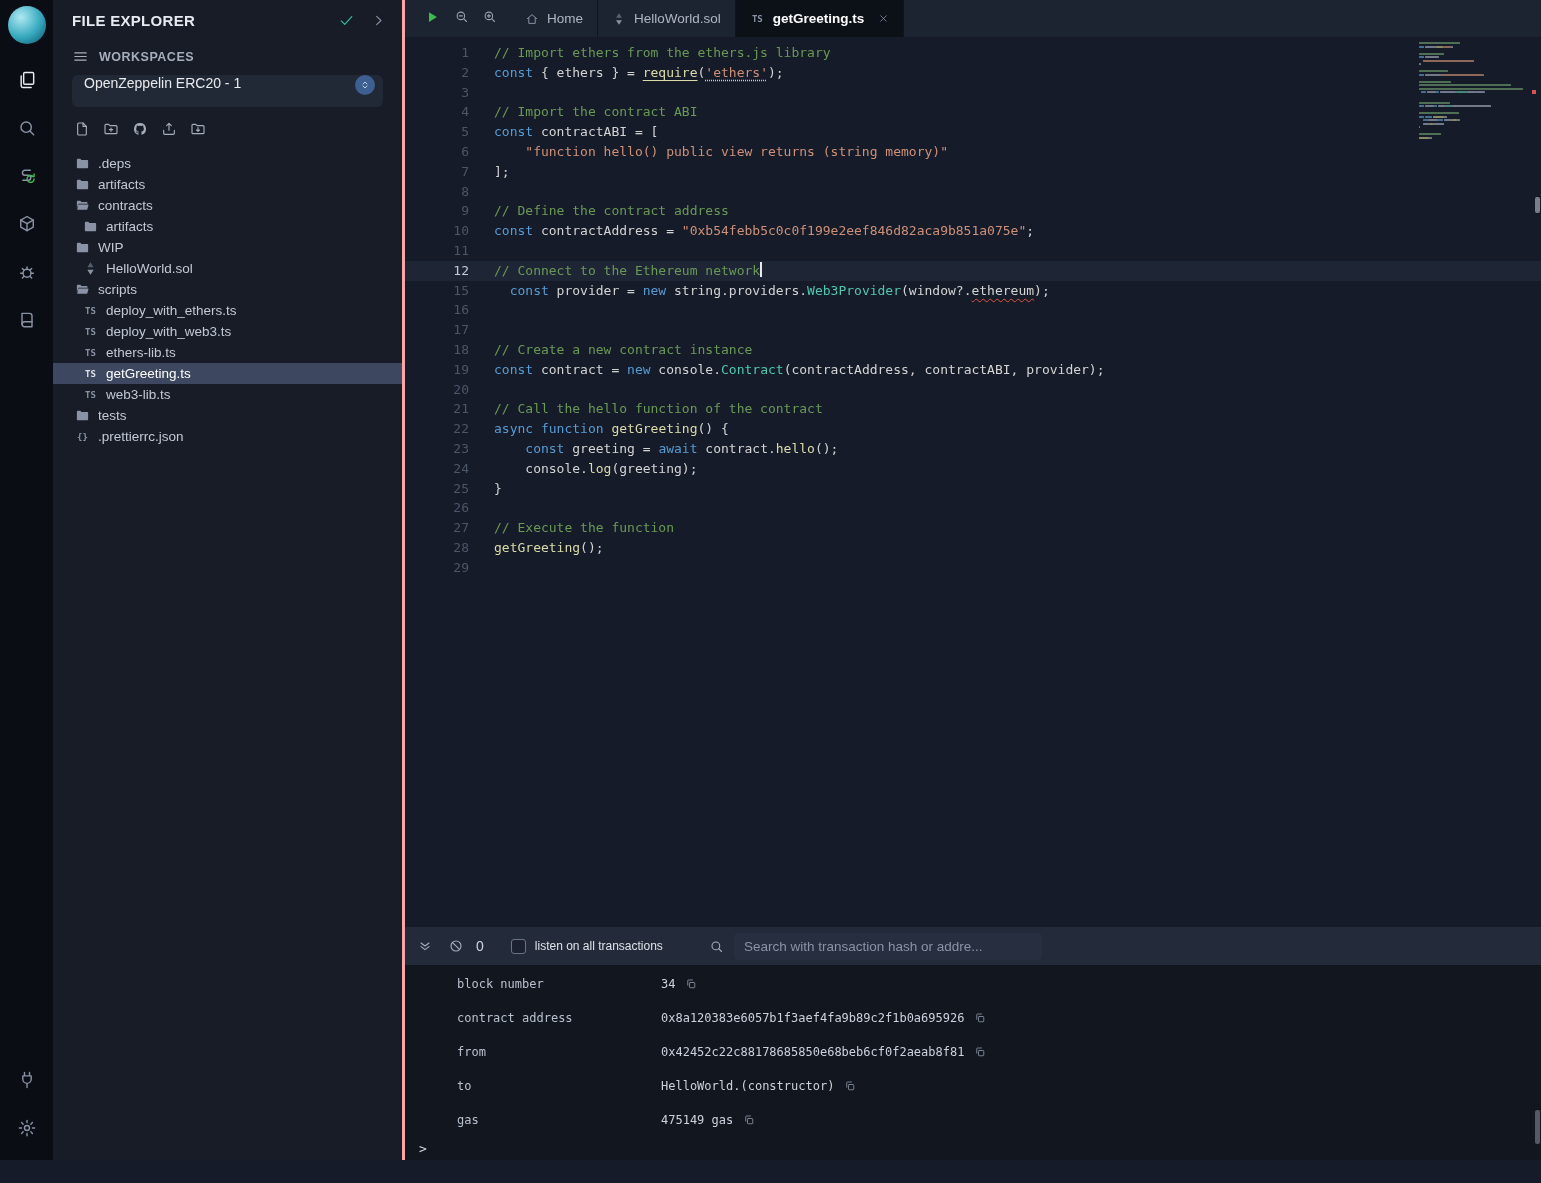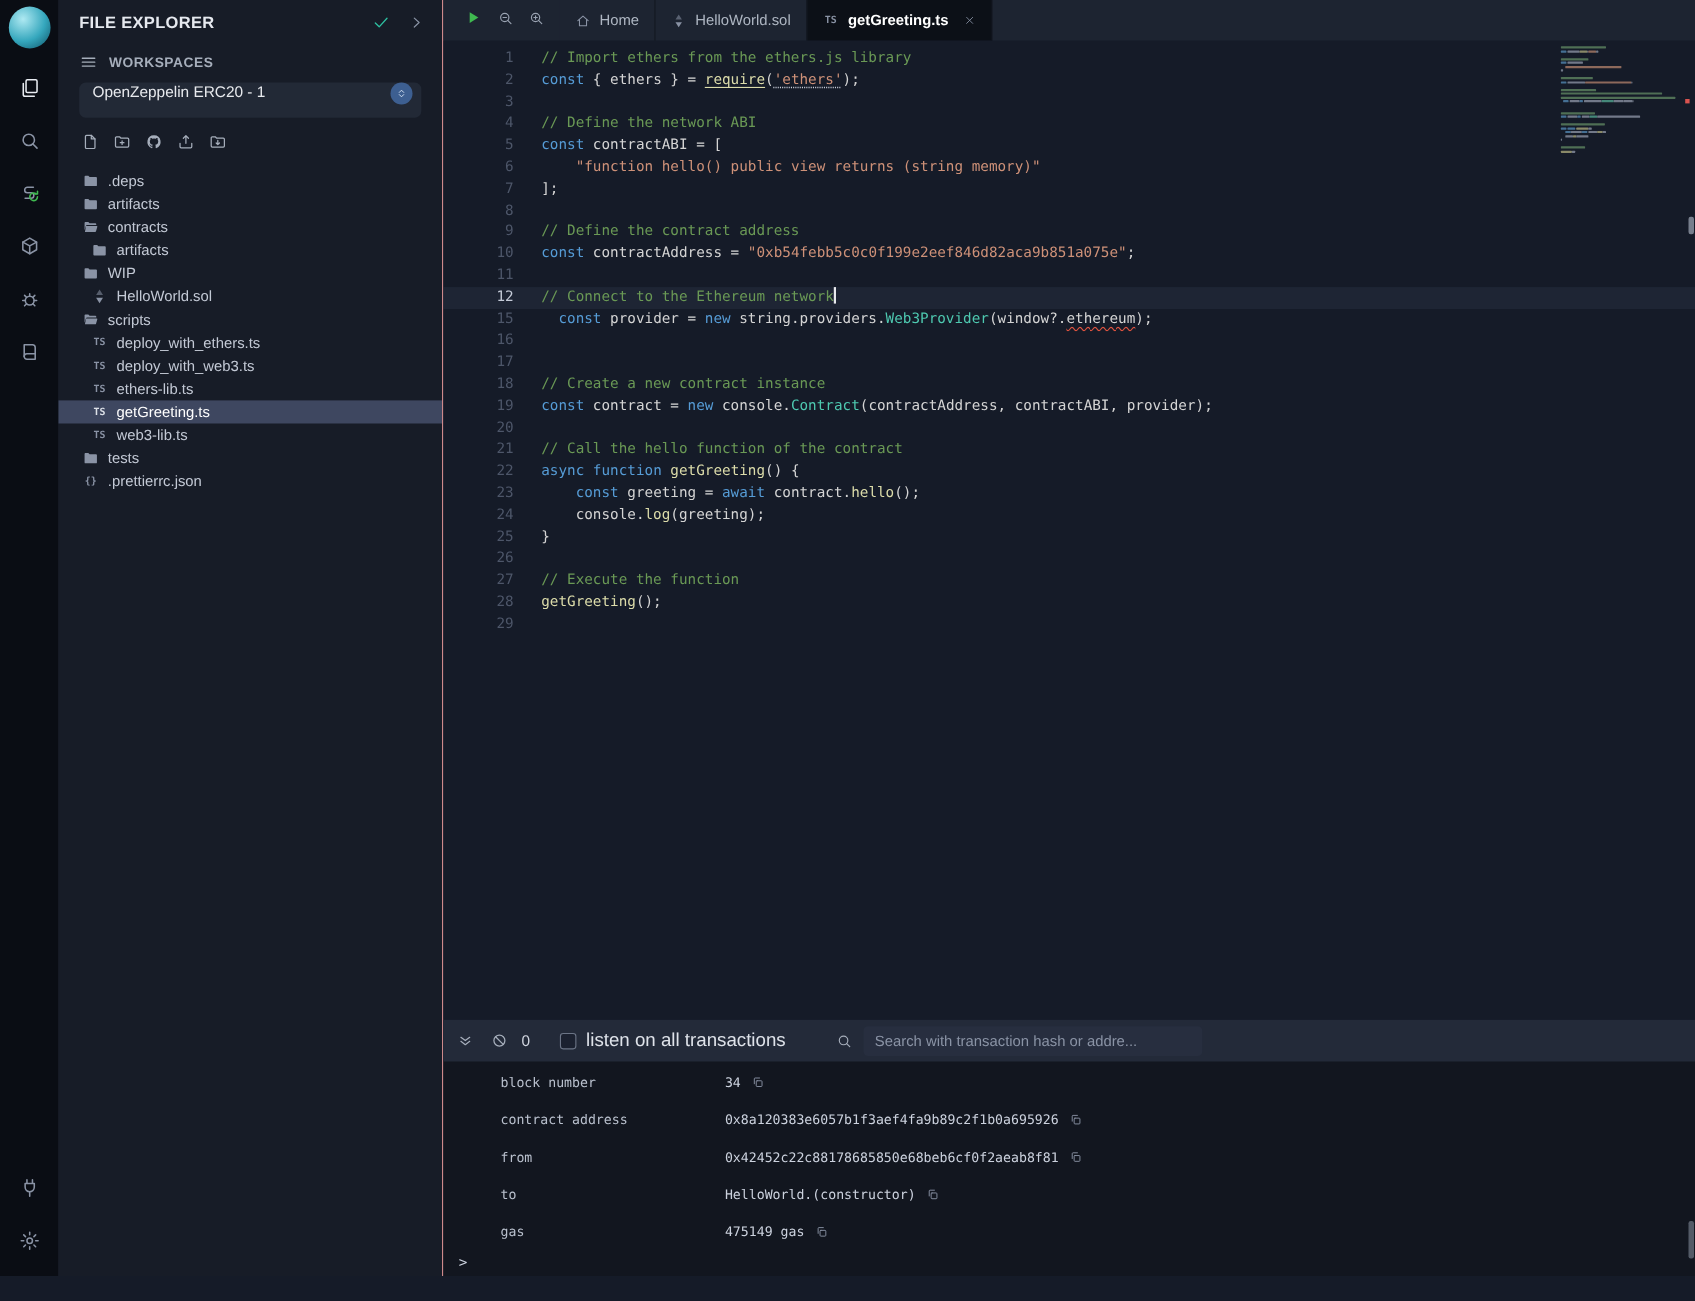--- a/index.html
+++ b/index.html
@@ -26,21 +26,21 @@
   .ws-circle{width:20px;height:20px;border-radius:50%;background:#3d5f91;display:flex;align-items:center;justify-content:center;color:#d6e4f5}
   .explorer-actions{display:flex;gap:13px;padding:6px 0 10px 21px;color:#a6aebb}
   .file-tree{flex:1;overflow:hidden;padding-top:2px}
   .tree-item{height:21px;display:flex;align-items:center;gap:8px;font-size:13.5px;color:#c3c9d5;cursor:pointer;white-space:nowrap}
   .tree-item.sel{background:#3e4760;color:#fff}
   .tree-item .icon{color:#8a93a5;flex-shrink:0}
   .badge{font-family:"DejaVu Sans Mono",monospace;font-size:9px;font-weight:700;color:#8a93a5;width:15px;text-align:center;flex-shrink:0}
   .tree-item.sel .badge{color:#dde1e8}
 
   
-  .editor-region{flex:1;min-width:0;display:flex;flex-direction:column;background:#151b28;border-left:1px solid #fca5a5}
+  .editor-region{flex:1;min-width:0;display:flex;flex-direction:column;background:#151b28;border-left:3px solid #fca5a5}
   .tabbar{height:37px;background:#1d2431;display:flex;align-items:stretch;flex-shrink:0}
   .tb-controls{display:flex;align-items:center;gap:13px;padding:0 14px 0 18px;color:#9aa3b2}
   .tab{display:flex;align-items:center;gap:8px;padding:0 14px;font-size:13.5px;color:#aeb6c2;background:#1d2431;border-right:1px solid #10141d;cursor:pointer;white-space:nowrap}
   .tab .icon{color:#8a93a5}
   .tab.active{background:#0c1017;color:#fff;font-weight:700}
   .tab-close{color:#c0c6d1;margin-left:6px;cursor:pointer}
 
   .code-area{flex:1;position:relative;overflow:hidden;background:#151b28}
   #code-lines{padding-top:6px;font-family:"DejaVu Sans Mono",monospace;font-size:13px;line-height:19.8px}
   .line{position:relative;padding-left:89px;white-space:pre;min-height:19.8px}
@@ -63,21 +63,21 @@
   .mm-sp{height:2px}
   .mm-err{position:absolute;right:-5px;top:-1px;width:4px;height:4px;background:#d9534f}
   .scroll-thumb{position:absolute;right:1px;top:160px;width:5px;height:16px;background:rgba(200,210,224,.55);border-radius:2px}
 
   
   .terminal{height:233px;flex-shrink:0;display:flex;flex-direction:column;background:#12161f;position:relative}
   .term-toolbar{height:38px;background:#232a39;display:flex;align-items:center;padding:0 12px;color:#a6aebb;flex-shrink:0}
   .tt-gap{margin-left:15px}
   .term-count{color:#d0d5df;font-size:14px;margin-left:12px}
   .checkbox{width:15px;height:15px;border:1px solid #6b7486;border-radius:3px;background:#1b2130;margin-left:27px;cursor:pointer;flex-shrink:0}
-  .listen-label{color:#dfe3ea;font-size:17px;margin-left:9px}
+  .listen-label{color:#dfe3ea;font-size:12px;margin-left:9px}
   .term-search-icon{margin-left:46px;color:#a6aebb}
   .term-input{width:308px;height:27px;margin-left:10px;background:#272e3f;border:none;border-radius:4px;padding:0 10px;font-size:13.5px;color:#d0d5df;font-family:"Liberation Sans",sans-serif;outline:none}
   .term-input::placeholder{color:#8a93a5}
   .terminal-rows{flex:1;padding-top:2px}
   .trow{height:34px;display:flex;align-items:center;padding-left:52px;font-family:"DejaVu Sans Mono",monospace;font-size:12px}
   .tkey{width:204px;color:#b9c0cd}
   .tval{color:#ccd2de;margin-right:10px}
   .copy{color:#8a93a5;cursor:pointer}
   .prompt-row{height:25px;display:flex;align-items:center;padding-left:14px;font-family:"DejaVu Sans Mono",monospace;font-size:13px;color:#cfd5e1}
   .term-scroll{position:absolute;right:1px;bottom:16px;width:5px;height:34px;background:rgba(150,160,175,.5);border-radius:2px}
@@ -370,21 +370,21 @@
             </span>
           </div>
         </div>
     </div>
 
     <div class="code-area">
       <div id="code-lines">
           <div class="line"><span class="ln">1</span><span><span class="tk-c">// Import ethers from the ethers.js library</span></span></div>
           <div class="line"><span class="ln">2</span><span><span class="tk-k">const</span><span class="tk-p"> { ethers } = </span><span class="tk-fu">require</span><span class="tk-p">(</span><span class="tk-sd">'ethers'</span><span class="tk-p">);</span></span></div>
           <div class="line"><span class="ln">3</span><span></span></div>
-          <div class="line"><span class="ln">4</span><span><span class="tk-c">// Define the network ABI</span></span></div>
+          <div class="line"><span class="ln">4</span><span><span class="tk-c">// Import the contract ABI</span></span></div>
           <div class="line"><span class="ln">5</span><span><span class="tk-k">const</span><span class="tk-p"> contractABI = [</span></span></div>
           <div class="line"><span class="ln">6</span><span><span class="tk-p">    </span><span class="tk-s">"function hello() public view returns (string memory)"</span></span></div>
           <div class="line"><span class="ln">7</span><span><span class="tk-p">];</span></span></div>
           <div class="line"><span class="ln">8</span><span></span></div>
           <div class="line"><span class="ln">9</span><span><span class="tk-c">// Define the contract address</span></span></div>
           <div class="line"><span class="ln">10</span><span><span class="tk-k">const</span><span class="tk-p"> contractAddress = </span><span class="tk-s">"0xb54febb5c0c0f199e2eef846d82aca9b851a075e"</span><span class="tk-p">;</span></span></div>
           <div class="line"><span class="ln">11</span><span></span></div>
           <div class="line active"><span class="ln">12</span><span><span class="tk-c">// Connect to the Ethereum network</span><span class="cursor"></span></span></div>
           <div class="line"><span class="ln">15</span><span><span class="tk-p">  </span><span class="tk-k">const</span><span class="tk-p"> provider = </span><span class="tk-k">new</span><span class="tk-p"> string.providers.</span><span class="tk-t">Web3Provider</span><span class="tk-p">(window?.</span><span class="tk-sq">ethereum</span><span class="tk-p">);</span></span></div>
           <div class="line"><span class="ln">16</span><span></span></div>

